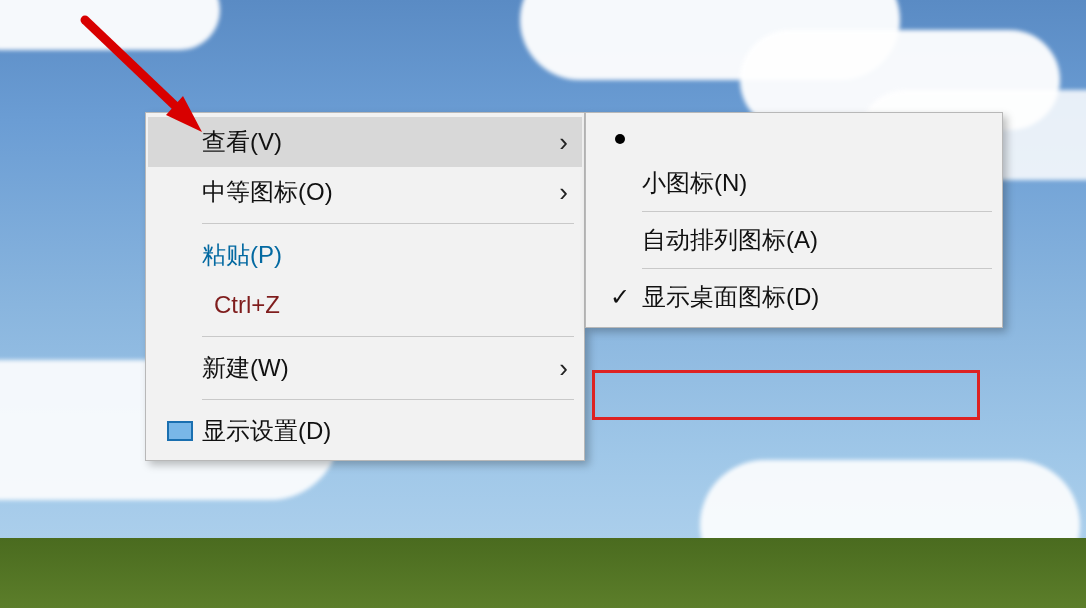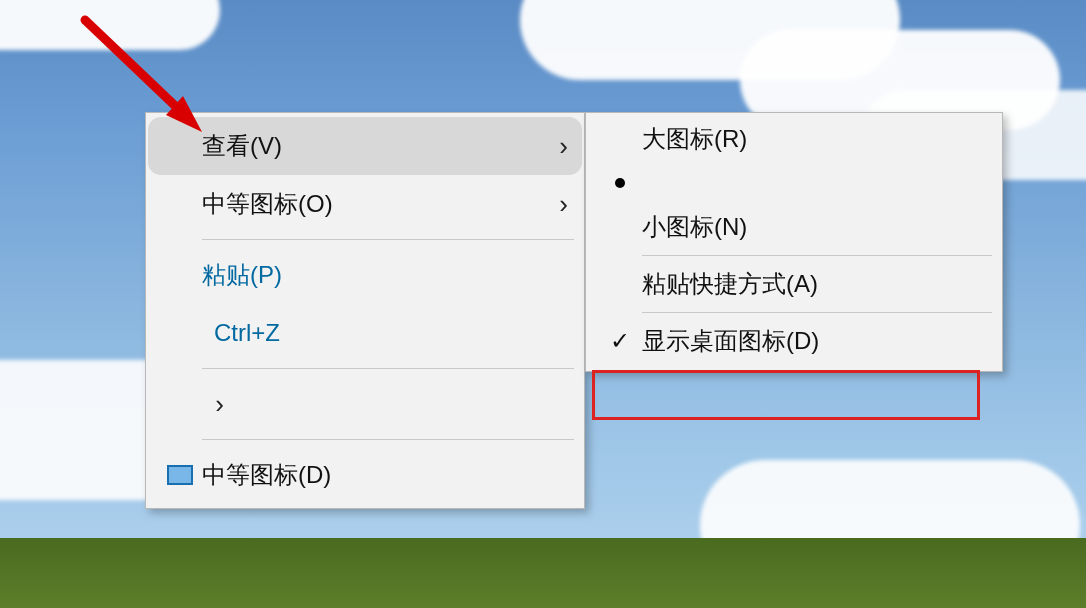--- a/index.html
+++ b/index.html
@@ -38,25 +38,25 @@
   .m-main { left: 145px; top: 112px; width: 440px; }
   .m-sub  { left: 585px; top: 112px; width: 418px; padding-bottom: 8px; }
 
   .item {
     display: flex;
     align-items: center;
     height: 44px;
     padding: 0 14px 0 10px;
     cursor: default;
   }
-  .item.high { height: 58px; border-radius: 13px; }
+  .item.high { height: 50px; }
   .item.selected { background: #d8d8d8; }
   .item .gutter { width: 44px; display:flex; align-items:center; justify-content:center; }
   .item .label { flex: 1; color: #111; }
-  .item .shortcut { color: #0369a1; margin-left: 12px; }
+  .item .shortcut { color: #7f1d1d; margin-left: 12px; }
   .item .arrow { width: 22px; text-align:right; color:#222; font-size: 26px; }
   .item.disabled .label { color: #0369a1; }
 
   .sep { height: 1px; background: #c9c9c9; margin: 6px 8px 6px 54px; }
 
   .bullet { width: 10px; height: 10px; background:#000; border-radius:50%; }
   .check::before { content: "\2713"; font-size: 24px; color:#111; }
 
   .icon-display {
     width: 26px; height: 20px; border: 2px solid #1a6fb0; background:#79b7e8;
@@ -111,50 +111,47 @@
     <span class="arrow"></span>
   </div>
   <div class="item high">
     <span class="gutter"></span>
     <span class="shortcut">Ctrl+Z</span>
     <span class="arrow"></span>
   </div>
   <div class="sep"></div>
   <div class="item high">
     <span class="gutter"></span>
+    <span class="label">新建(W)</span>
     <span class="arrow">›</span>
   </div>
   <div class="sep"></div>
   <div class="item high">
     <span class="gutter">
         <span class="icon-display"></span>
       </span>
-    <span class="label">中等图标(D)</span>
+    <span class="label">显示设置(D)</span>
     <span class="arrow"></span>
   </div>
 </div>
 
 <div class="menu m-sub">
-  <div class="item">
-    <span class="gutter"></span>
-    <span class="label">大图标(R)</span>
-  </div>
   <div class="item">
     <span class="gutter">
         <span class="bullet"></span>
       </span>
   </div>
   <div class="item">
     <span class="gutter"></span>
     <span class="label">小图标(N)</span>
   </div>
   <div class="sep"></div>
   <div class="item">
     <span class="gutter"></span>
-    <span class="label">粘贴快捷方式(A)</span>
+    <span class="label">自动排列图标(A)</span>
   </div>
   <div class="sep"></div>
   <div class="item">
     <span class="gutter">
         <span class="check"></span>
       </span>
     <span class="label">显示桌面图标(D)</span>
   </div>
 </div>
 

